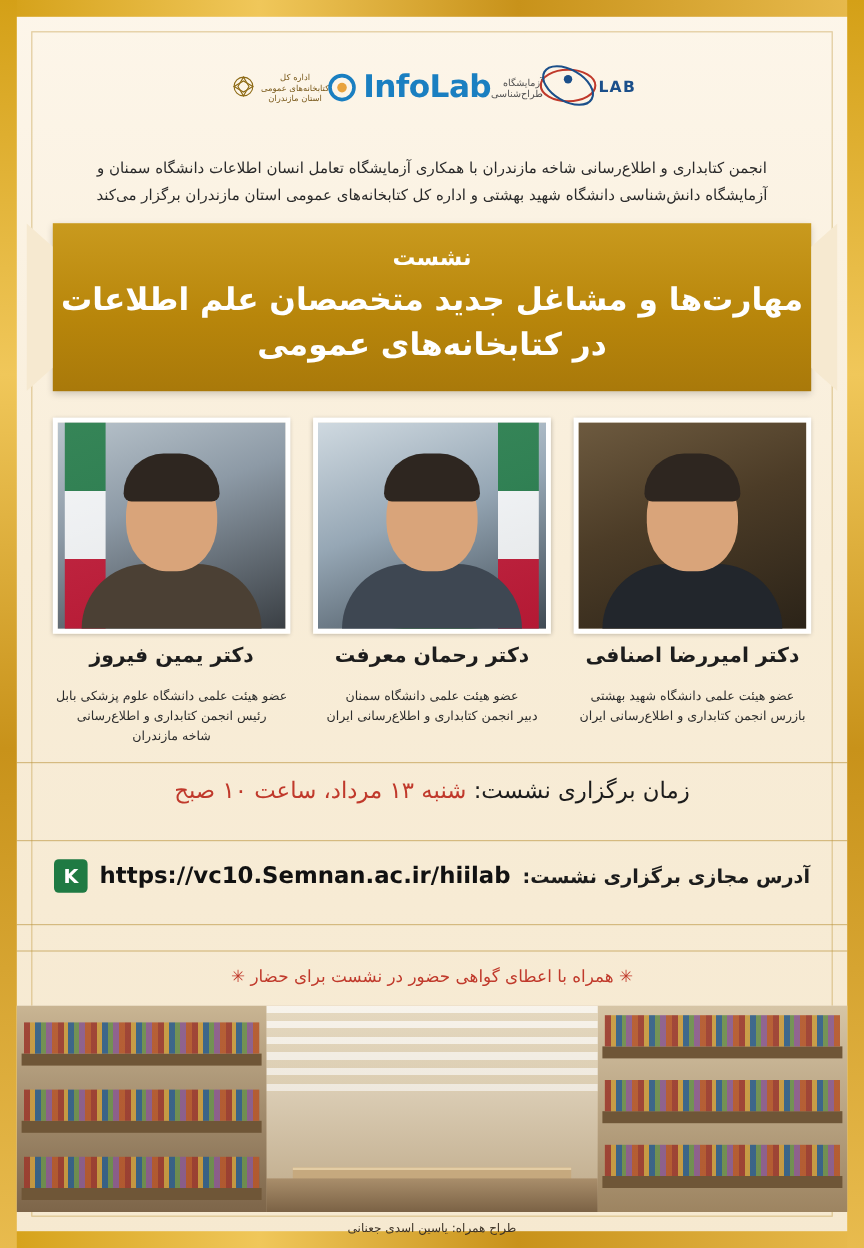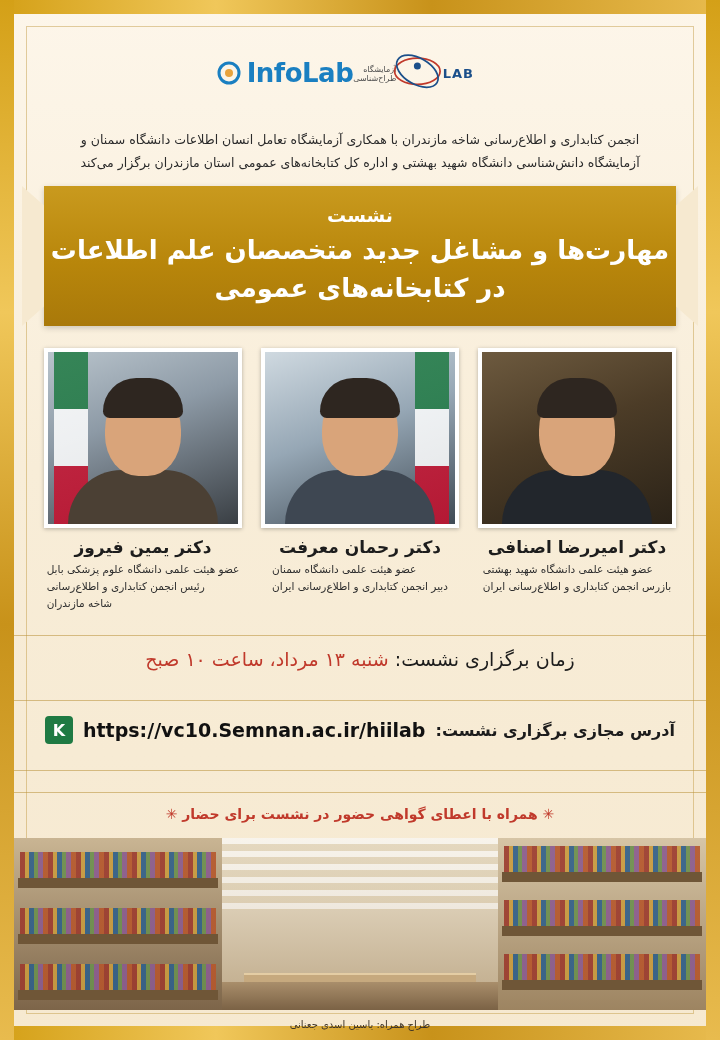--- a/index.html
+++ b/index.html
@@ -238,24 +238,24 @@
     background: radial-gradient(ellipse at 50% 80%, #2f7d32 0%, #2f7d32 52%, rgba(47,125,50,0) 70%);
   }
   .speaker-name {
     margin-top: 9px;
     font-size: 17px;
     font-weight: bold;
     color: #1d1d1d;
     text-align: center;
   }
   .speaker-role {
-    margin-top: 4px;
+    margin-top: 15px;
     font-size: 10.5px;
     color: #2d2d2d;
-    text-align: left;
+    text-align: center;
     line-height: 1.6;
   }
 
   
   .time-row {
     position: absolute;
     top: 648px;
     left: 44px;
     right: 44px;
     text-align: center;
@@ -306,21 +306,21 @@
   }
 
   
   .cert-note {
     position: absolute;
     top: 806px;
     left: 40px;
     right: 40px;
     text-align: center;
     font-size: 14px;
-    font-weight: bold;
+    font-weight: normal;
     color: #c0392b;
   }
 
   
   .library {
     position: absolute;
     left: 14px;
     right: 14px;
     top: 838px;
     bottom: 30px;
@@ -392,20 +392,30 @@
   <div class="frame-right"></div>
   <div class="inner-rule"></div>
 
   <div class="thin-line l1"></div>
   <div class="thin-line l2"></div>
   <div class="thin-line l3"></div>
   <div class="thin-line l4"></div>
 
   <div class="logos">
 
+    <div class="logo logo-1">
+      <svg width="56" height="56" viewBox="0 0 56 56" aria-hidden="true">
+        <g fill="none" stroke="#8d6a15" stroke-width="2">
+          <circle cx="28" cy="26" r="17"></circle>
+          <path d="M28 9 L38 26 L28 43 L18 26 Z"></path>
+          <path d="M11 26 L28 16 L45 26 L28 36 Z"></path>
+        </g>
+      </svg>
+      <div class="logo-caption">اداره کل کتابخانه‌های عمومی استان مازندران</div>
+    </div>
 
     <div class="logo logo-2">
       <div style="display:flex;align-items:center;gap:5px;">
         <svg width="26" height="26" viewBox="0 0 26 26" aria-hidden="true">
           <circle cx="13" cy="13" r="10" fill="none" stroke="#1a7fc1" stroke-width="3"></circle>
           <circle cx="13" cy="13" r="4" fill="#e8a33d"></circle>
         </svg>
         <div>
           <div class="infolab-word">InfoLab</div>
         </div>

